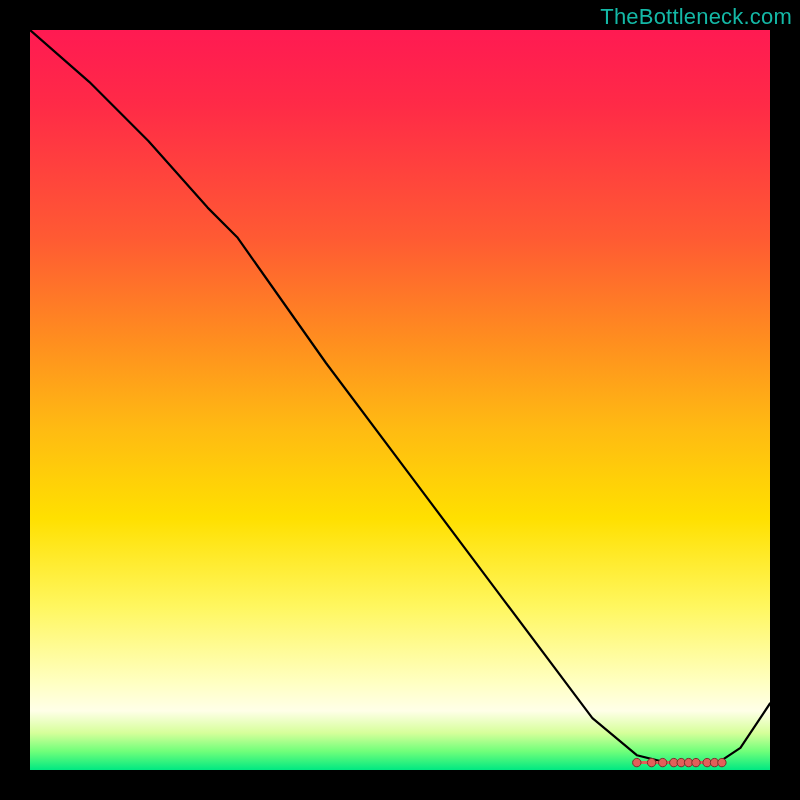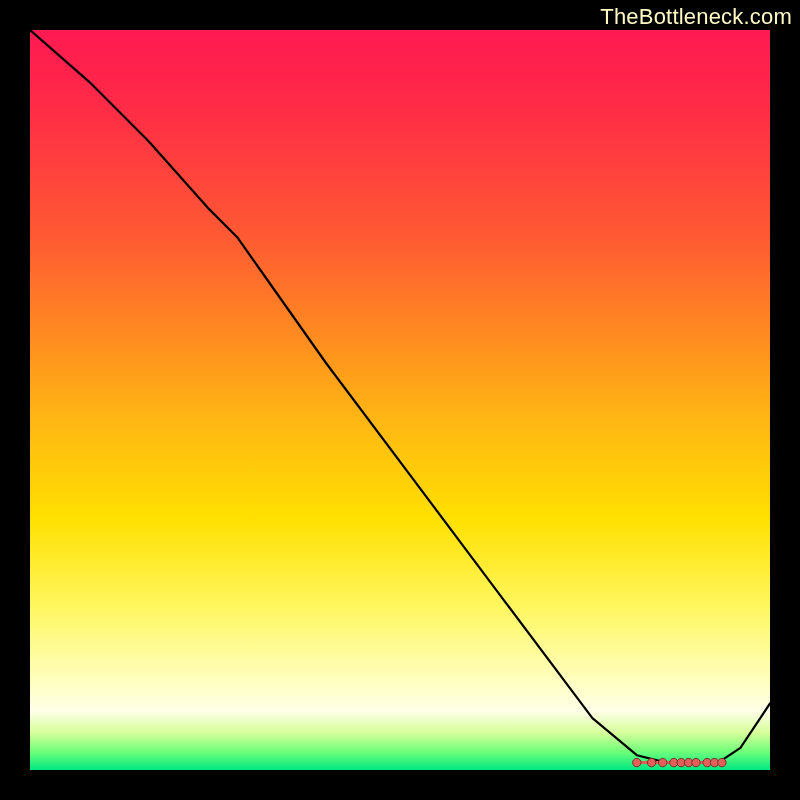--- a/index.html
+++ b/index.html
@@ -14,21 +14,21 @@
   .frame {
     position: relative;
     width: 800px;
     height: 800px;
     background: #000;
   }
   .watermark {
     position: absolute;
     top: 4px;
     right: 8px;
-    color: #fef9c3;
+    color: #14b8a6;
     font-size: 22px;
     font-weight: 500;
     letter-spacing: 0.2px;
     user-select: none;
   }
   .plot {
     position: absolute;
     left: 30px;
     top: 30px;
     width: 740px;

